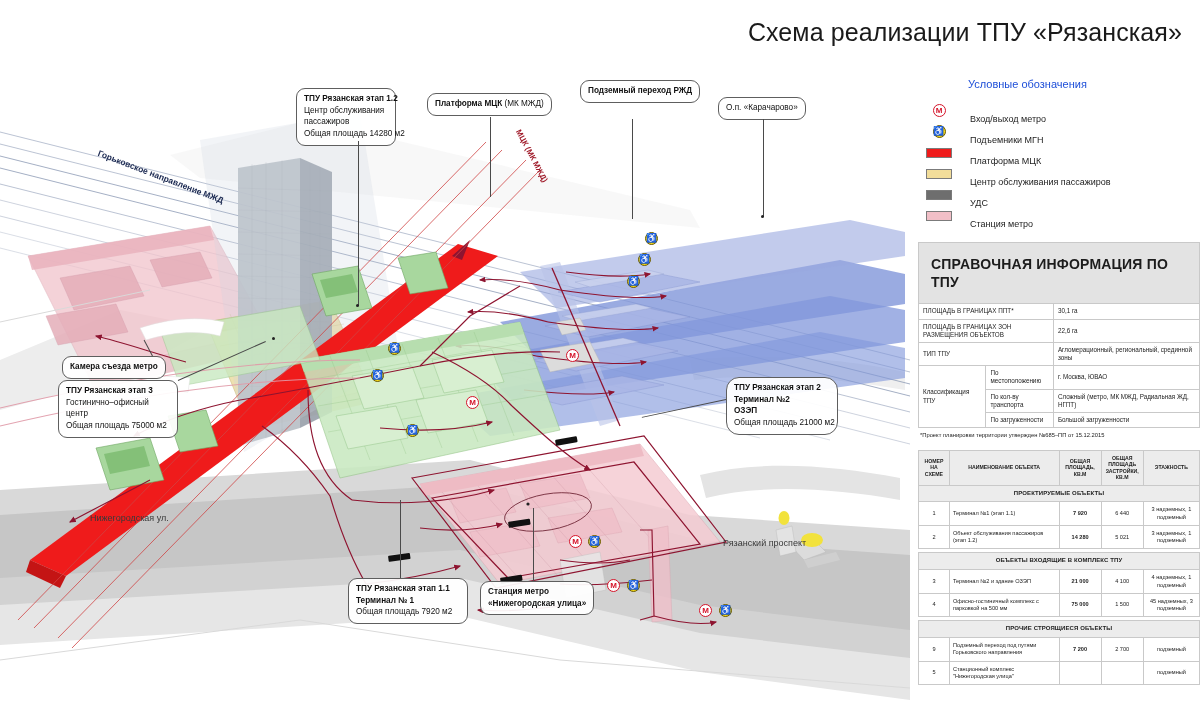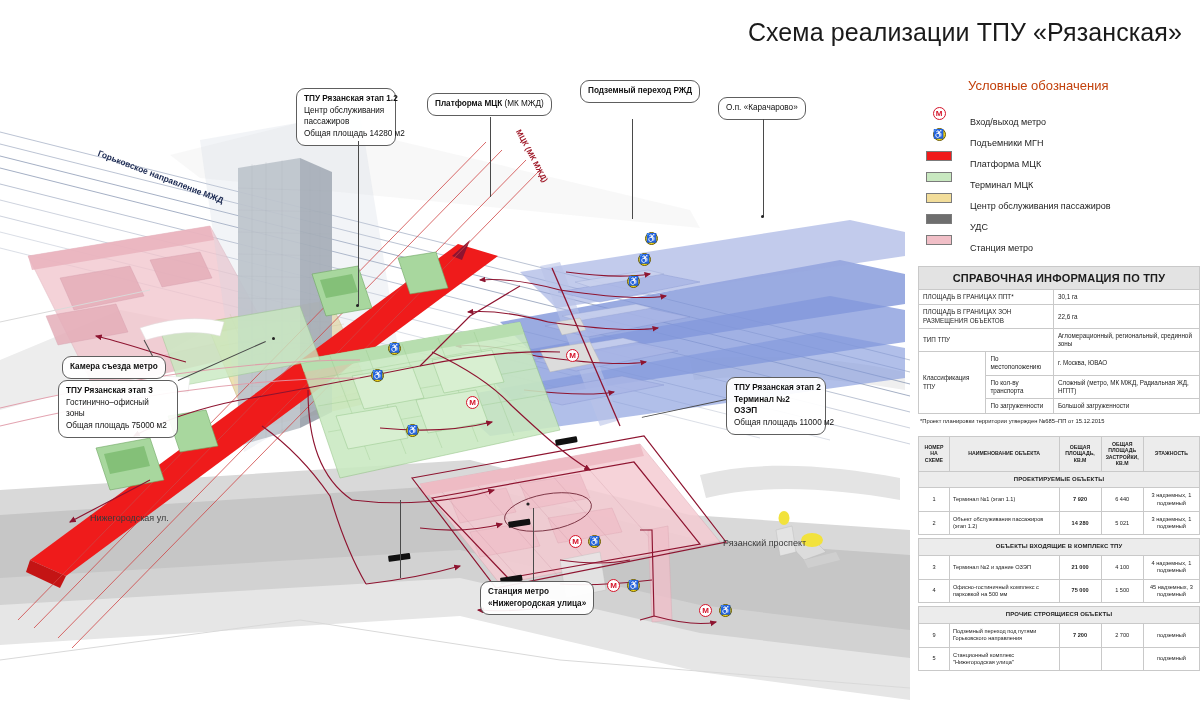--- a/index.html
+++ b/index.html
@@ -51,21 +51,21 @@
     transform: rotate(21deg); transform-origin: left top; font-weight:600;
   }
   .rot-mck {
     position:absolute; font-size:8px; color:#a01b2a; white-space:nowrap;
     transform: rotate(62deg); transform-origin: left top; font-weight:700;
   }
 
   
   #panel { position: absolute; left: 918px; top: 70px; width: 282px; }
 
-  #legend-title { font-size: 13px; color:#c2410c; margin: 8px 0 10px 50px; }
+  #legend-title { font-size: 11px; color:#1d4ed8; margin: 8px 0 10px 50px; }
   .leg-row { display:flex; align-items:center; height:21px; }
   .leg-sw { width: 26px; height: 9px; margin-left: 8px; margin-right: 18px; flex:0 0 auto; }
   .leg-sw.tall { height: 10px; border:1px solid #7b7b7b; }
   .leg-label { font-size: 9px; color:#1c1c1c;margin-top:16px; }
   .leg-icon { width:26px; margin-left:8px; margin-right:18px; display:flex; justify-content:center; flex:0 0 auto;}
 
   .metro-badge {
     width:13px; height:13px; border-radius:50%;
     background:#fff; border:1.4px solid #d5142a;
     display:flex; align-items:center; justify-content:center;
@@ -75,21 +75,21 @@
     width:13px; height:13px; border-radius:50%;
     background:#f7d91b; border:1.2px solid #6a5a00;
     display:flex; align-items:center; justify-content:center;
     font-size:9px; color:#1d1a00; line-height:1;
   }
 
   
   table { border-collapse: collapse; width: 282px; }
   #info-table { margin-top: 16px; }
   #info-table td { border: 1px solid #c9c9c9; font-size: 6.3px; color:#1c1c1c; padding: 3px 4px; vertical-align: middle; line-height:1.3;}
-  #info-table .hdr { background:#e3e3e3; text-align:center; font-weight:bold; font-size:11px; letter-spacing:.2px; padding:4px; }
+  #info-table .hdr { background:#e3e3e3; text-align:left; font-weight:bold; font-size:14px; letter-spacing:.2px; padding:12px; }
   #info-table .lbl { width: 46%; }
   .footnote { font-size:5.8px; color:#222; padding:4px 2px 2px 2px; line-height:1.3;}
 
   #obj-table { margin-top: 8px; }
   #obj-table th {
     border:1px solid #c9c9c9; background:#ececec; font-size:5.2px;
     font-weight:bold; color:#1c1c1c; padding:4px 2px; line-height:1.25; text-align:center;
   }
   #obj-table td {
     border:1px solid #c9c9c9; font-size:5.6px; color:#1c1c1c;
@@ -411,34 +411,39 @@
   <div class="leaderdot" style="left:761px; top:215px;"></div>
 
   <div class="callout" style="left:62px; top:356px;">
     <span class="b">Камера съезда метро</span>
   </div>
   <div class="leader" style="left:152px; top:338px; height:18px; transform:rotate(-28deg); transform-origin:bottom;"></div>
 
   <div class="callout" style="left:58px; top:380px; width:120px;">
     <div class="b">ТПУ Рязанская этап 3</div>
     <div class="n">Гостинично–офисный</div>
-    <div class="n">зоны</div>
+    <div class="n">центр</div>
     <div class="n">Общая площадь 75000 м2</div>
   </div>
   <div class="leader h" style="left:178px; top:380px; width:96px; transform:rotate(-24deg); transform-origin:left center;"></div>
   <div class="leaderdot" style="left:272px; top:337px;"></div>
 
-  <div class="callout" style="left:726px; top:377px; width:100px;">
+  <div class="callout" style="left:726px; top:377px; width:112px;border-radius:13px;">
     <div class="b">ТПУ Рязанская этап 2</div>
     <div class="b">Терминал №2</div>
     <div class="b">ОЗЭП</div>
-    <div class="n">Общая площадь 11000 м2</div>
+    <div class="n">Общая площадь 21000 м2</div>
   </div>
   <div class="leader h" style="left:640px; top:399px; width:86px; transform:rotate(-12deg); transform-origin:right center;"></div>
 
+  <div class="callout" style="left:348px; top:578px; width:120px;">
+    <div class="b">ТПУ Рязанская этап 1.1</div>
+    <div class="b">Терминал № 1</div>
+    <div class="n">Общая площадь 7920 м2</div>
+  </div>
   <div class="leader" style="left:400px; top:500px; height:78px;"></div>
 
   <div class="callout" style="left:480px; top:581px; width:114px;">
     <div class="b">Станция метро</div>
     <div class="b">«Нижегородская улица»</div>
   </div>
   <div class="leader" style="left:533px; top:508px; height:73px;"></div>
 
   <div style="position:absolute; left:566px; top:349px;">
       <div class="metro-badge">М</div>
@@ -499,24 +504,20 @@
           <div class="leg-icon">
             <div class="mgn-badge">♿</div>
           </div>
           <div class="leg-label">Подъемники МГН</div>
         </div>
         <div class="leg-row">
           <div class="leg-sw tall" style="background: rgb(239, 27, 27);"></div>
           <div class="leg-label">Платформа МЦК</div>
         </div>
         <div class="leg-row">
-          <div class="leg-sw tall" style="background: rgb(200, 232, 192);"></div>
-          <div class="leg-label">Терминал МЦК</div>
-        </div>
-        <div class="leg-row">
           <div class="leg-sw tall" style="background: rgb(242, 221, 154);"></div>
           <div class="leg-label">Центр обслуживания пассажиров</div>
         </div>
         <div class="leg-row">
           <div class="leg-sw tall" style="background: rgb(110, 110, 110);"></div>
           <div class="leg-label">УДС</div>
         </div>
         <div class="leg-row">
           <div class="leg-sw tall" style="background: rgb(241, 191, 199);"></div>
           <div class="leg-label">Станция метро</div>

